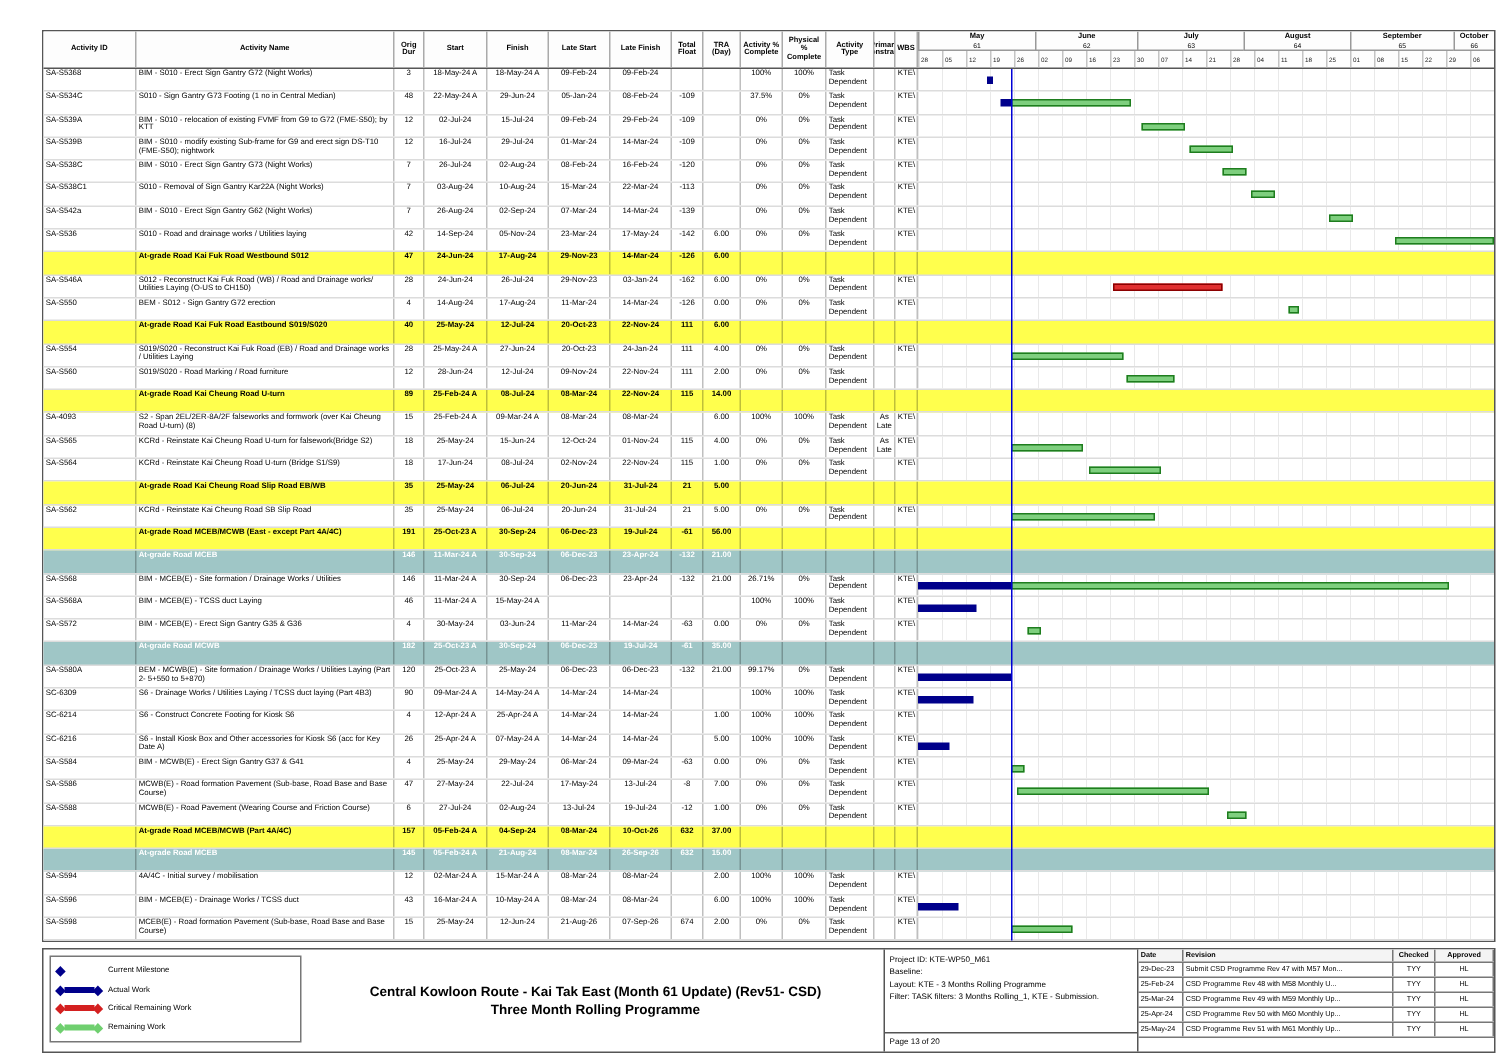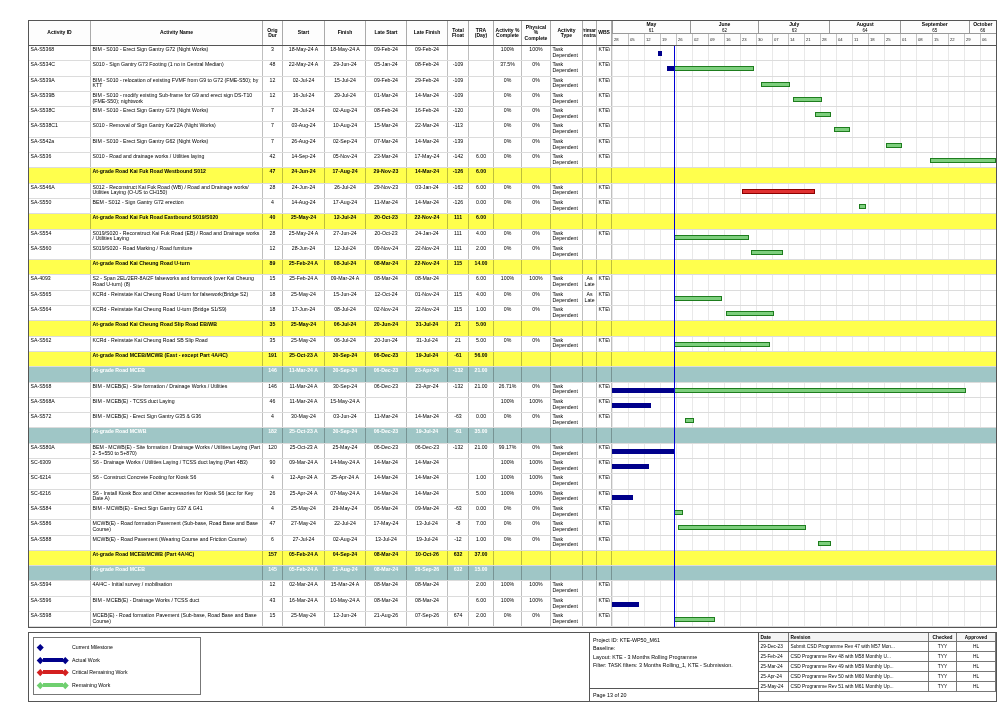--- a/index.html
+++ b/index.html
@@ -872,20 +872,24 @@
         </div>
         <div class="leg-item">
           <div class="leg-ic">
             <div class="ms" style="background: rgb(111, 207, 111);"></div>
             <div class="leg-bar" style="background: rgb(111, 207, 111);"></div>
             <div class="ms" style="background: rgb(111, 207, 111);"></div>
           </div>
           <div class="leg-lab">Remaining Work</div>
         </div>
       </div>
+    <div class="titleblock">
+      <div class="t1">Central Kowloon Route - Kai Tak East (Month 61 Update) (Rev51- CSD)</div>
+      <div class="t2">Three Month Rolling Programme</div>
+    </div>
     <div class="infoblock">
       <div>Project ID: KTE-WP50_M61</div>
       <div>Baseline:</div>
       <div>Layout: KTE - 3 Months Rolling Programme</div>
       <div>Filter: TASK filters: 3 Months Rolling_1, KTE - Submission.</div>
       <div class="pageline">Page 13 of 20</div>
     </div>
     <div class="revtable" id="rev">
         <div class="rev-row rev-head">
           <div class="rev-cell rc0">Date</div>

